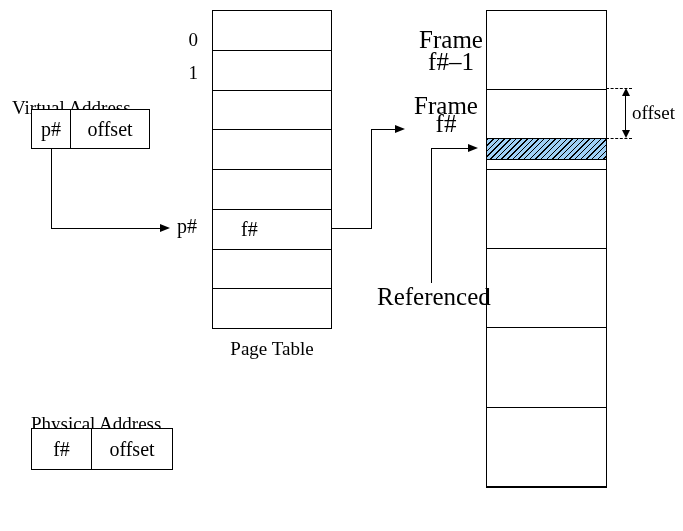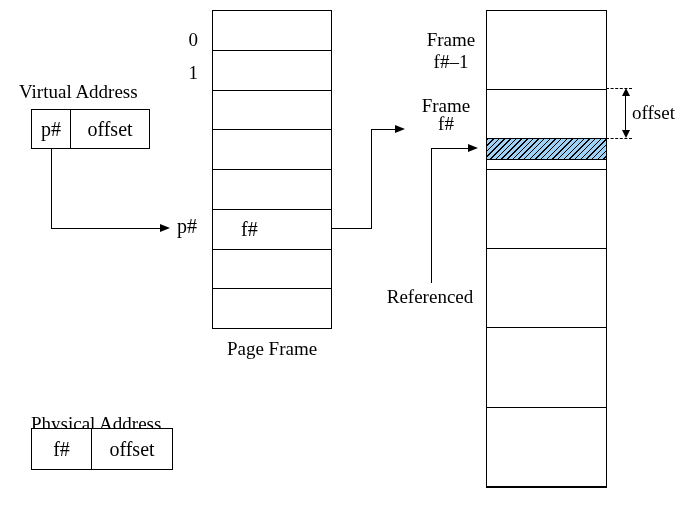--- a/index.html
+++ b/index.html
@@ -2,21 +2,21 @@
 <html><head>
 <meta charset="utf-8">
 <style>
   html,body{margin:0;padding:0;background:#fff;}
   .canvas{
     position:relative;width:683px;height:531px;background:#ffffff;
     font-family:"Liberation Serif","DejaVu Serif",serif;color:#000;overflow:hidden;
   }
   .label{position:absolute;font-size:19px;line-height:21px;white-space:nowrap;}
   .center{text-align:center;}
-  .twoline{position:absolute;font-size:19px;text-align:center;}
+  .twoline{position:absolute;font-size:25px;text-align:center;}
   .hline{position:absolute;height:1px;background:#000;}
   .vline{position:absolute;width:1px;background:#000;}
   .dash{position:absolute;height:0;border-top:1px dashed #000;}
   .head-right{position:absolute;width:0;height:0;
     border-left:10px solid #000;border-top:4px solid transparent;border-bottom:4px solid transparent;}
   .head-up{position:absolute;width:0;height:0;
     border-bottom:8px solid #000;border-left:4px solid transparent;border-right:4px solid transparent;}
   .head-down{position:absolute;width:0;height:0;
     border-top:8px solid #000;border-left:4px solid transparent;border-right:4px solid transparent;}
   .addrbox{position:absolute;border:1px solid #000;display:flex;background:#fff;}
@@ -29,21 +29,21 @@
     position:absolute;left:0;right:0;top:127px;height:20px;
     border-top:1px solid #000;border-bottom:1px solid #000;
     background:repeating-linear-gradient(135deg,#000 0px,#000 1px,#9fd0f6 1px,#9fd0f6 4px);
   }
 </style>
 </head>
 <body>
 
 <div class="canvas">
 
-  <div class="label" style="left:12px;top:81px;margin-left:7px;">Virtual Address</div>
+  <div class="label" style="left:12px;top:97px;">Virtual Address</div>
 
   <div class="addrbox" style="left:31px;top:109px;width:117px;height:38px;">
     <div class="cell" style="width:38px;border-right:1px solid #000;">p#</div>
     <div class="cell" style="flex:1;">offset</div>
   </div>
 
   <div class="vline" style="left:51px;top:148px;height:81px;"></div>
   <div class="hline" style="left:51px;top:228px;width:110px;"></div>
   <div class="head-right" style="left:160px;top:224px;"></div>
 
@@ -58,21 +58,21 @@
     <div class="trow"></div>
     <div class="trow entry-row">
       <span>f#</span>
     </div>
     <div class="trow"></div>
     <div class="trow"></div>
   </div>
 
   <div class="label" style="left:177px;top:216px;font-size:20px;">p#</div>
 
-  <div class="label center" style="left:212px;top:338px;width:120px;">Page Frame</div>
+  <div class="label center" style="left:212px;top:338px;width:120px;">Page Table</div>
 
   <div class="hline" style="left:332px;top:228px;width:39px;"></div>
   <div class="vline" style="left:371px;top:129px;height:100px;"></div>
   <div class="hline" style="left:371px;top:129px;width:25px;"></div>
   <div class="head-right" style="left:395px;top:125px;"></div>
 
   <div class="label" style="left:31px;top:413px;">Physical Address</div>
 
   <div class="addrbox" style="left:31px;top:428px;width:140px;height:40px;">
     <div class="cell" style="width:59px;border-right:1px solid #000;">f#</div>

